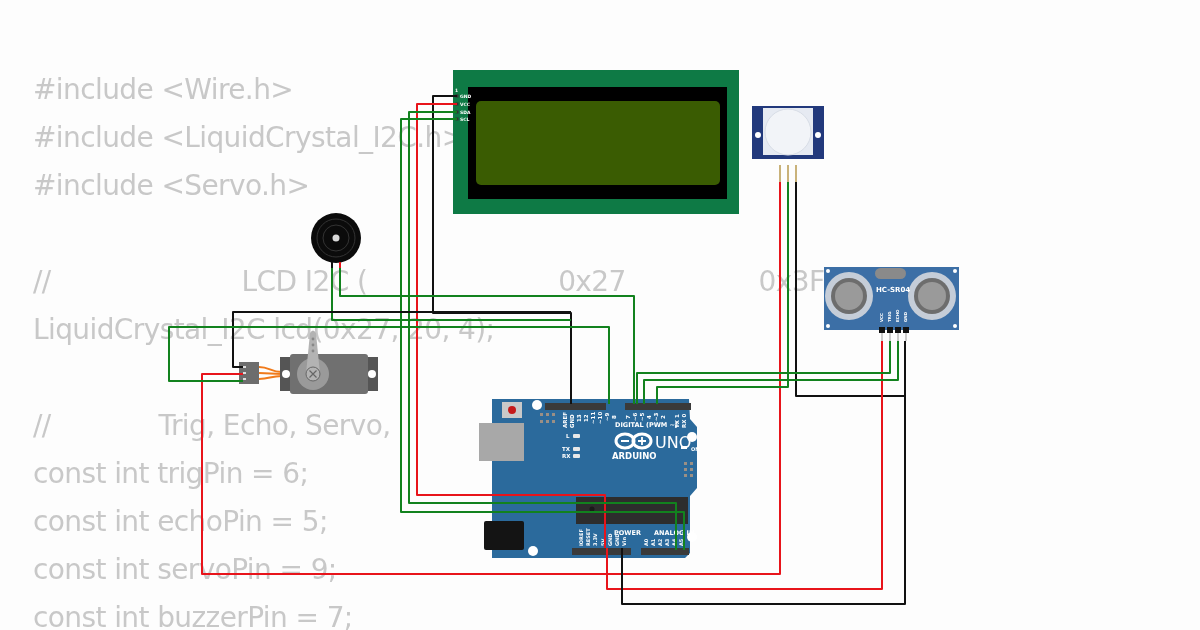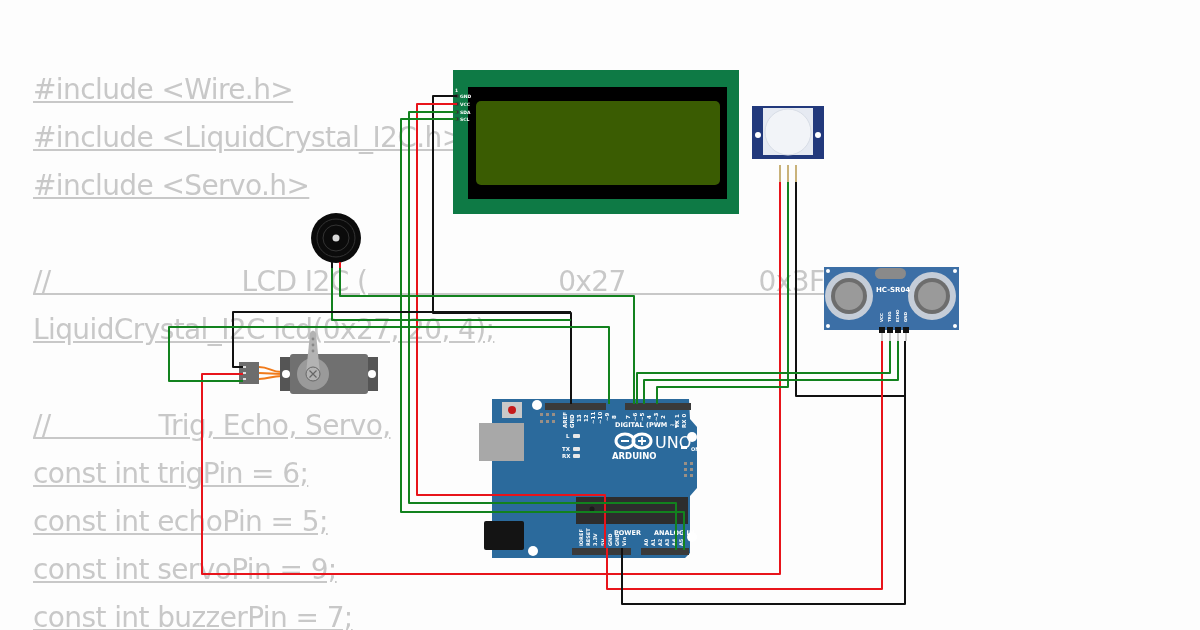--- a/index.html
+++ b/index.html
@@ -1,18 +1,18 @@
 <!DOCTYPE html>
 <html><head>
 <meta charset="utf-8">
 <style>
   html, body { margin: 0; padding: 0; }
   body { width: 1200px; height: 630px; background: #fdfdfd; overflow: hidden; position: relative; font-family: "DejaVu Sans", sans-serif; }
   #code { position: absolute; left: 33px; top: 66px; margin: 0; color: #c8c8c8; font-family: "DejaVu Sans", sans-serif; font-size: 28px; line-height: 48px; letter-spacing: -0.6px; white-space: pre; z-index: 1; }
-  #code .ln { display: block; height: 48px; text-decoration: underline; }
+  #code .ln { display: block; height: 48px; }
   #canvas { position: absolute; left: 0; top: 0; width: 1200px; height: 630px; z-index: 2; }
   .wire { fill: none; stroke-width: 2; stroke-linejoin: round; }
   .lbl { font-family: "DejaVu Sans", sans-serif; fill: #ffffff; font-weight: bold; }
 </style>
 </head>
 <body>
 
 <pre id="code"><span class="ln">#include &lt;Wire.h&gt;</span><span class="ln">#include &lt;LiquidCrystal_I2C.h&gt;</span><span class="ln">#include &lt;Servo.h&gt;</span><span class="ln"></span><span class="ln">//                       LCD I2C (                       0x27                0x3F)</span><span class="ln">LiquidCrystal_I2C lcd(0x27, 20, 4);</span><span class="ln"></span><span class="ln">//             Trig, Echo, Servo,</span><span class="ln">const int trigPin = 6;</span><span class="ln">const int echoPin = 5;</span><span class="ln">const int servoPin = 9;</span><span class="ln">const int buzzerPin = 7;</span></pre>
 
 <svg id="canvas" viewBox="0 0 1200 630" xmlns="http://www.w3.org/2000/svg">

